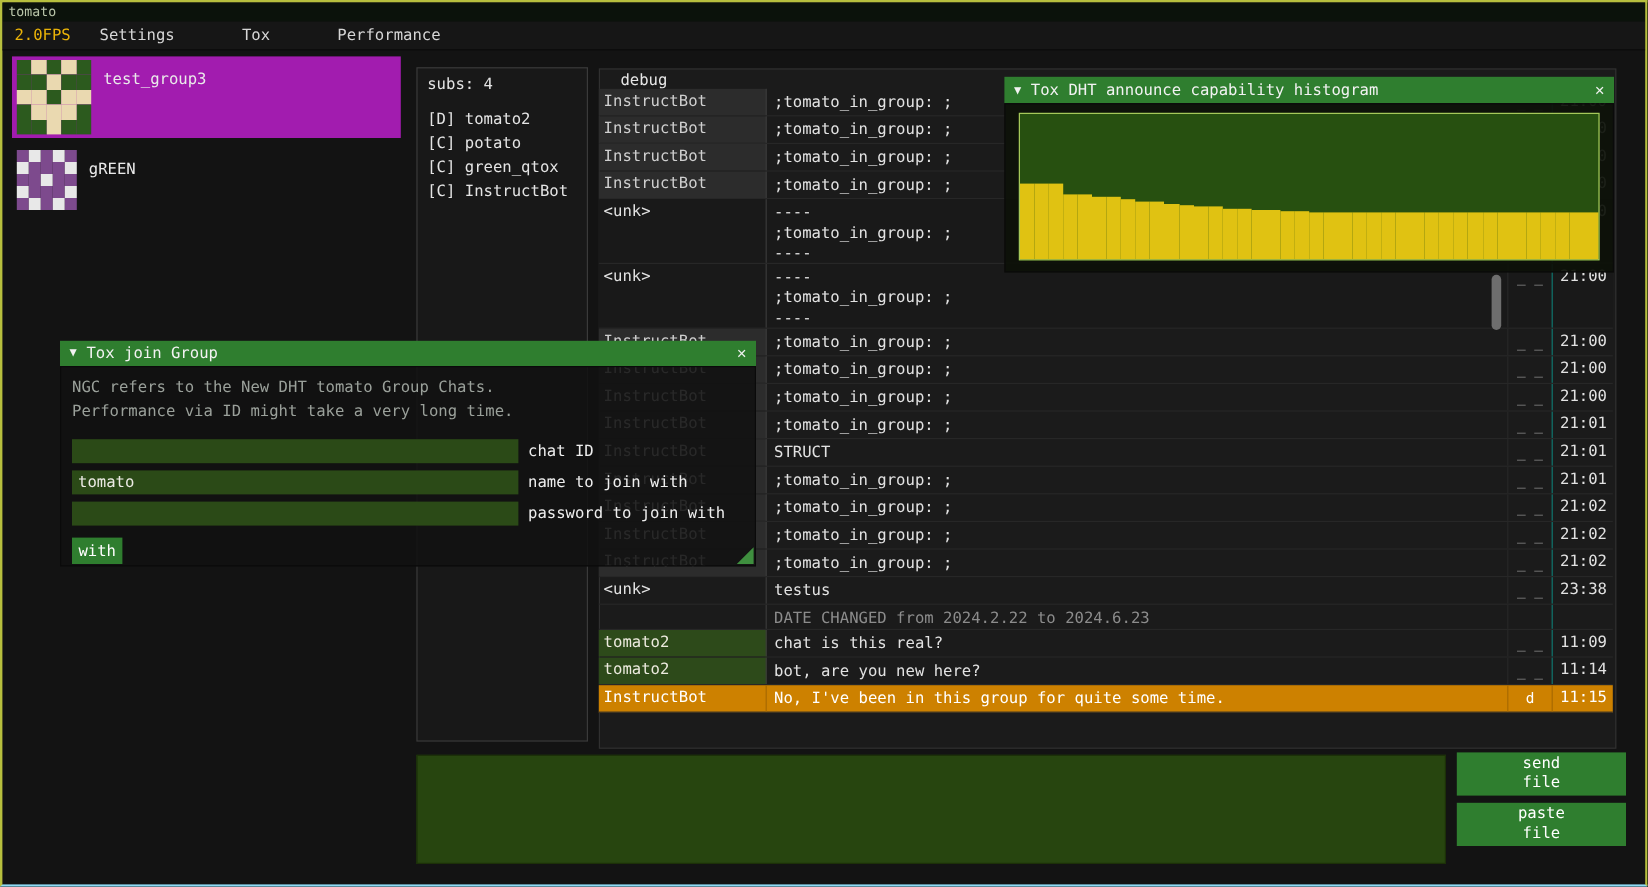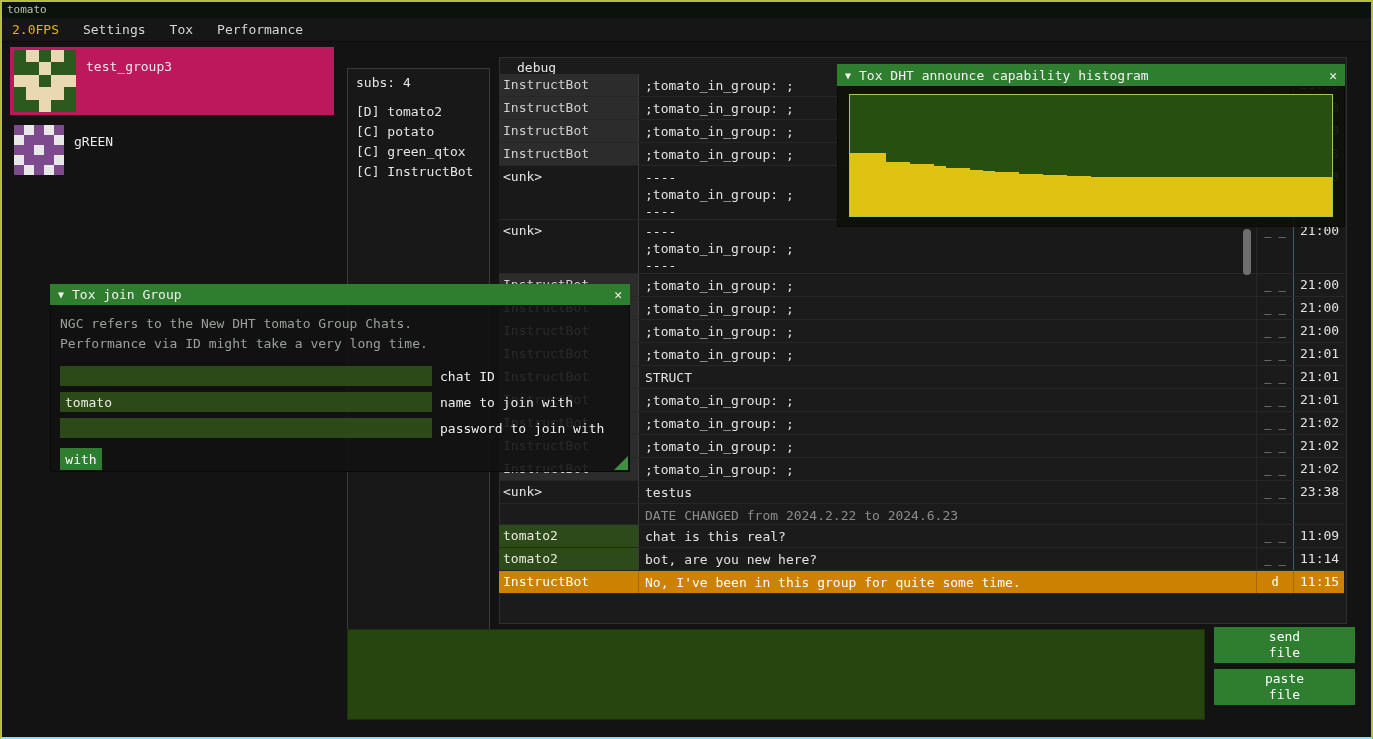--- a/index.html
+++ b/index.html
@@ -14,26 +14,26 @@
 
   
   .menubar { position:absolute; left:0; top:16px; right:0; height:24px; background:#161616;
              display:flex; align-items:stretch; color:#d6d6d6; border-bottom:1px solid #0b0b0b; }
   .fps { padding:4px 12px 0 10px; color:#eab308; }
   .menu-item { padding:4px 12px 0 12px; cursor:default; }
 
   
   #group-list { position:absolute; left:8px; top:45px; width:324px; }
   .group-row { display:flex; align-items:flex-start; padding:3px 4px; margin-bottom:7px; }
-  .group-row.selected { background:#be185d; }
+  .group-row.selected { background:#a21caf; }
   .avatar { display:grid; grid-template-columns:repeat(5,1fr); grid-template-rows:repeat(5,1fr); flex:0 0 auto; }
   .group-label { margin-left:10px; margin-top:9px; color:#eaeaea; }
 
   
-  #subs-panel { position:absolute; left:345px; top:66px; width:143px; height:562px;
+  #subs-panel { position:absolute; left:345px; top:54px; width:143px; height:562px;
                 border:1px solid #3a3a3a; background:#181818; padding:6px 8px; color:#e4e4e4; }
   .subs-header { margin-bottom:12px; }
   .subs-item { line-height:20px; }
 
   
   #chat-panel { position:absolute; left:497px; top:55px; width:848px; height:567px;
                 background:#1b1b1b; border:1px solid #303030; }
   #chat-header { position:absolute; left:515px; top:58px; color:#e6e6e6; }
   #chat-table { position:absolute; left:497px; top:72px; width:845px; }
   .crow { display:flex; height:23px; border-bottom:1px solid #272727; color:#e2e2e2; }
@@ -92,21 +92,21 @@
 <body>
 
 <div class="app">
 
   <div class="titlebar">
     <span>tomato</span>
   </div>
 
   <div class="menubar">
     <span class="fps">2.0FPS</span>
-    <span id="menu-items" style="display:flex;">
+    <span id="menu-items" style="display:flex;gap:32px;">
         <span class="menu-item">Settings</span>
         <span class="menu-item">Tox</span>
         <span class="menu-item">Performance</span>
       </span>
   </div>
 
   <div id="group-list">
       <div class="group-row selected">
         <div class="avatar" style="width: 62px; height: 62px;">
           <div style="background: rgb(44, 90, 30);"></div>

